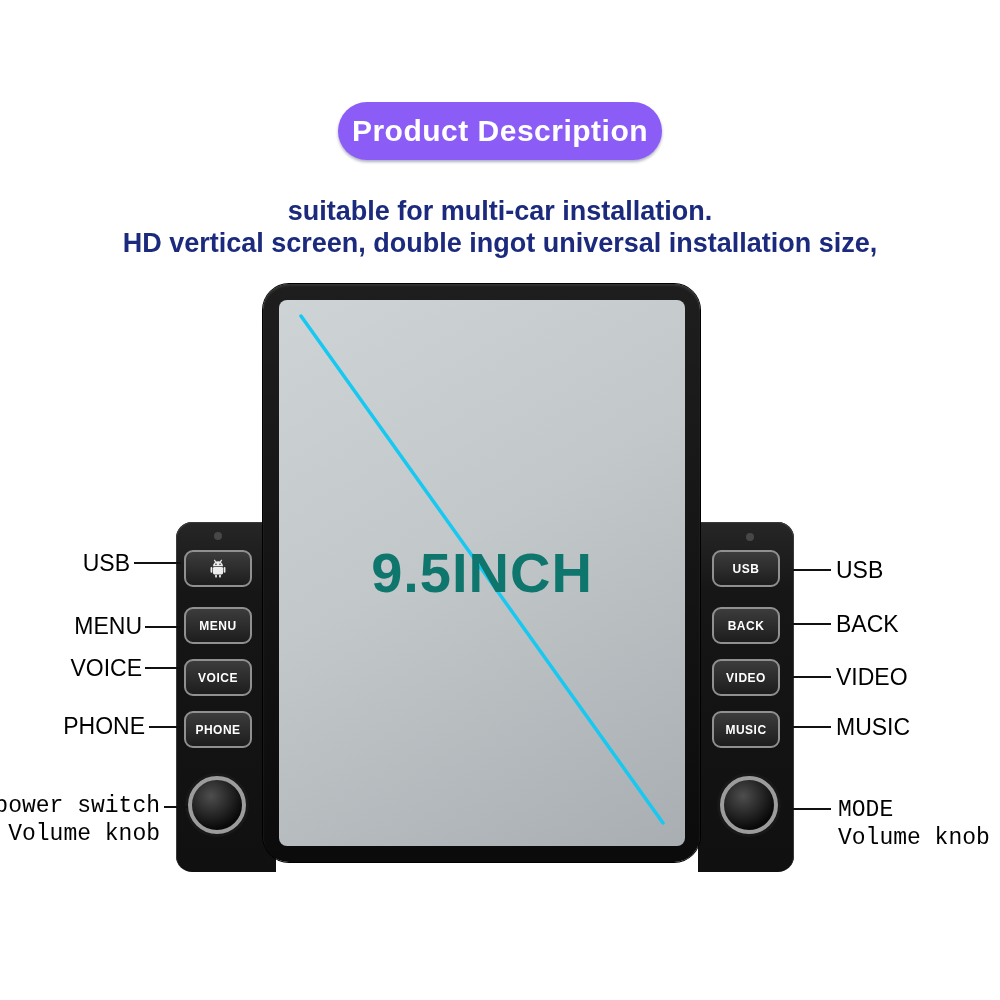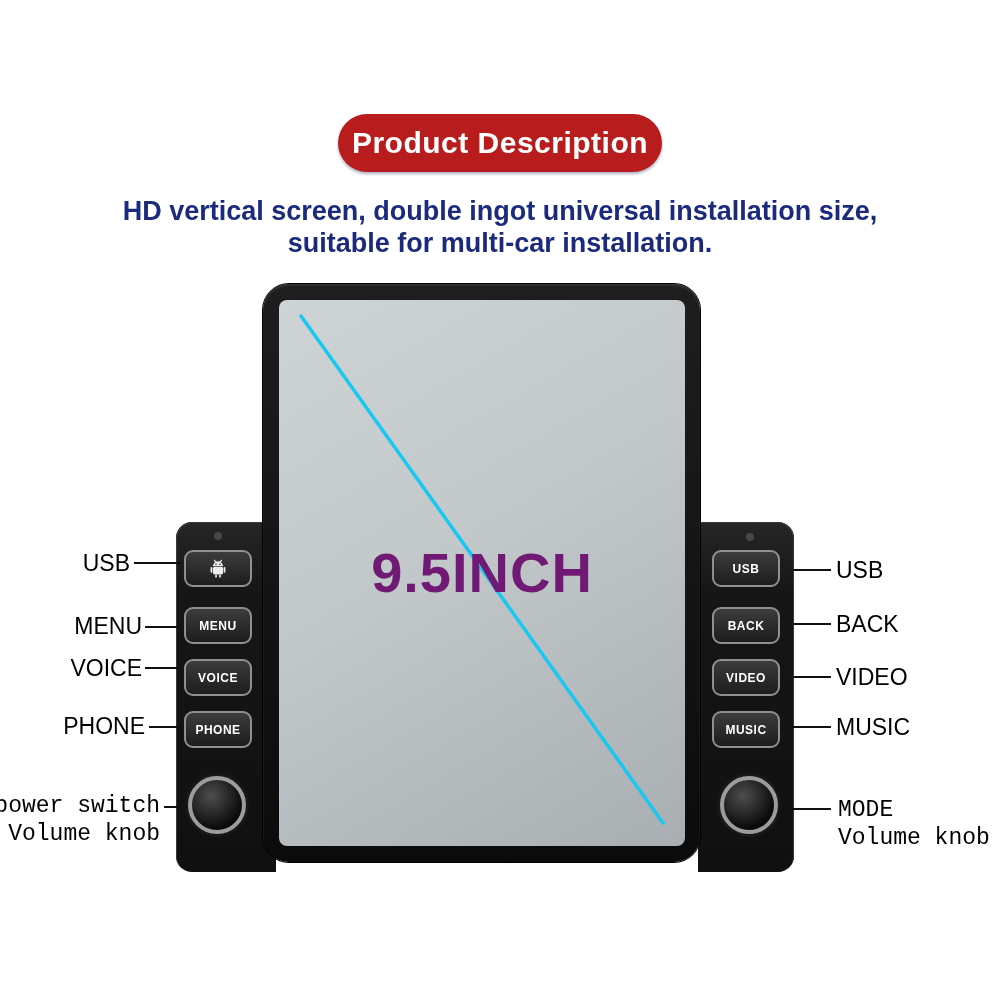--- a/index.html
+++ b/index.html
@@ -1,21 +1,21 @@
 <!DOCTYPE html>
 <html><head>
 <meta charset="utf-8">
 <style>
   * { margin:0; padding:0; box-sizing:border-box; }
   html,body { background:#ffffff; font-family:"Liberation Sans", sans-serif; }
   .canvas { position:relative; width:1000px; height:1000px; background:#ffffff; overflow:hidden; margin:0 auto; }
 
   
-  .badge { position:absolute; left:338px; top:114px; width:324px; height:58px;
-           background:#b91c1c; border-radius:30px; display:flex; align-items:center; justify-content:center;
+  .badge { position:absolute; left:338px; top:102px; width:324px; height:58px;
+           background:#8b5cf6; border-radius:30px; display:flex; align-items:center; justify-content:center;
            box-shadow:0 2px 3px rgba(20,25,80,.35); }
   .badge span { color:#ffffff; font-size:30px; font-weight:bold; letter-spacing:.5px; }
   .subtitle { position:absolute; left:0; top:195px; width:1000px; text-align:center;
               color:#1b2a7d; font-size:27px; font-weight:bold; line-height:1.2; }
 
   
   .wing { position:absolute; top:522px; height:350px;
           background:linear-gradient(180deg,#262626 0%,#161616 20%,#101010 100%); z-index:1; }
   .wing.left  { left:176px; width:100px; border-radius:16px 0 0 16px; box-shadow:inset 1px 1px 0 #3a3a3a; }
   .wing.right { left:698px; width:96px;  border-radius:0 16px 16px 0; box-shadow:inset -1px 1px 0 #3a3a3a; }
@@ -24,21 +24,21 @@
   .sensor.s-right { left:746px; top:533px; }
 
   
   .bezel { position:absolute; left:263px; top:284px; width:437px; height:578px;
            background:linear-gradient(180deg,#1e1e1e,#0b0b0b); border-radius:26px; z-index:2;
            box-shadow:0 0 0 1px #000, inset 0 2px 2px #333; }
   .screen { position:absolute; left:279px; top:300px; width:406px; height:546px; border-radius:8px;
             background:linear-gradient(150deg,#ced3d5 0%,#c2c7ca 45%,#a9aeb2 100%); z-index:3; }
   .diag { position:absolute; left:279px; top:300px; width:406px; height:546px; z-index:4; pointer-events:none; }
   .size-label { position:absolute; left:279px; top:540px; width:406px; text-align:center;
-                font-size:56px; font-weight:bold; color:#701a75; z-index:5; letter-spacing:1px; }
+                font-size:56px; font-weight:bold; color:#0f766e; z-index:5; letter-spacing:1px; }
 
   
   .panel-btn { position:absolute; width:68px; height:37px; border-radius:9px;
                background:linear-gradient(180deg,#3c3c3c,#1d1d1d); border:2px solid #909090;
                color:#fff; font-size:12px; font-weight:bold; letter-spacing:.5px;
                display:flex; align-items:center; justify-content:center; z-index:3;
                font-family:"Liberation Sans", sans-serif; }
   .bl { left:184px; } .br { left:712px; }
   .row1 { top:550px; } .row2 { top:607px; } .row3 { top:659px; } .row4 { top:711px; }
 
@@ -61,22 +61,22 @@
 </style>
 </head>
 <body>
 
 <div class="canvas">
 
   <div class="badge">
     <span>Product Description</span>
   </div>
   <div class="subtitle">
+    <div>suitable for multi-car installation.</div>
     <div>HD vertical screen, double ingot universal installation size,</div>
-    <div>suitable for multi-car installation.</div>
   </div>
 
   <div class="wing left"></div>
   <div class="wing right"></div>
   <div class="sensor s-left"></div>
   <div class="sensor s-right"></div>
 
   <div class="bezel"></div>
   <div class="screen"></div>
   <svg class="diag" viewBox="0 0 406 546">

